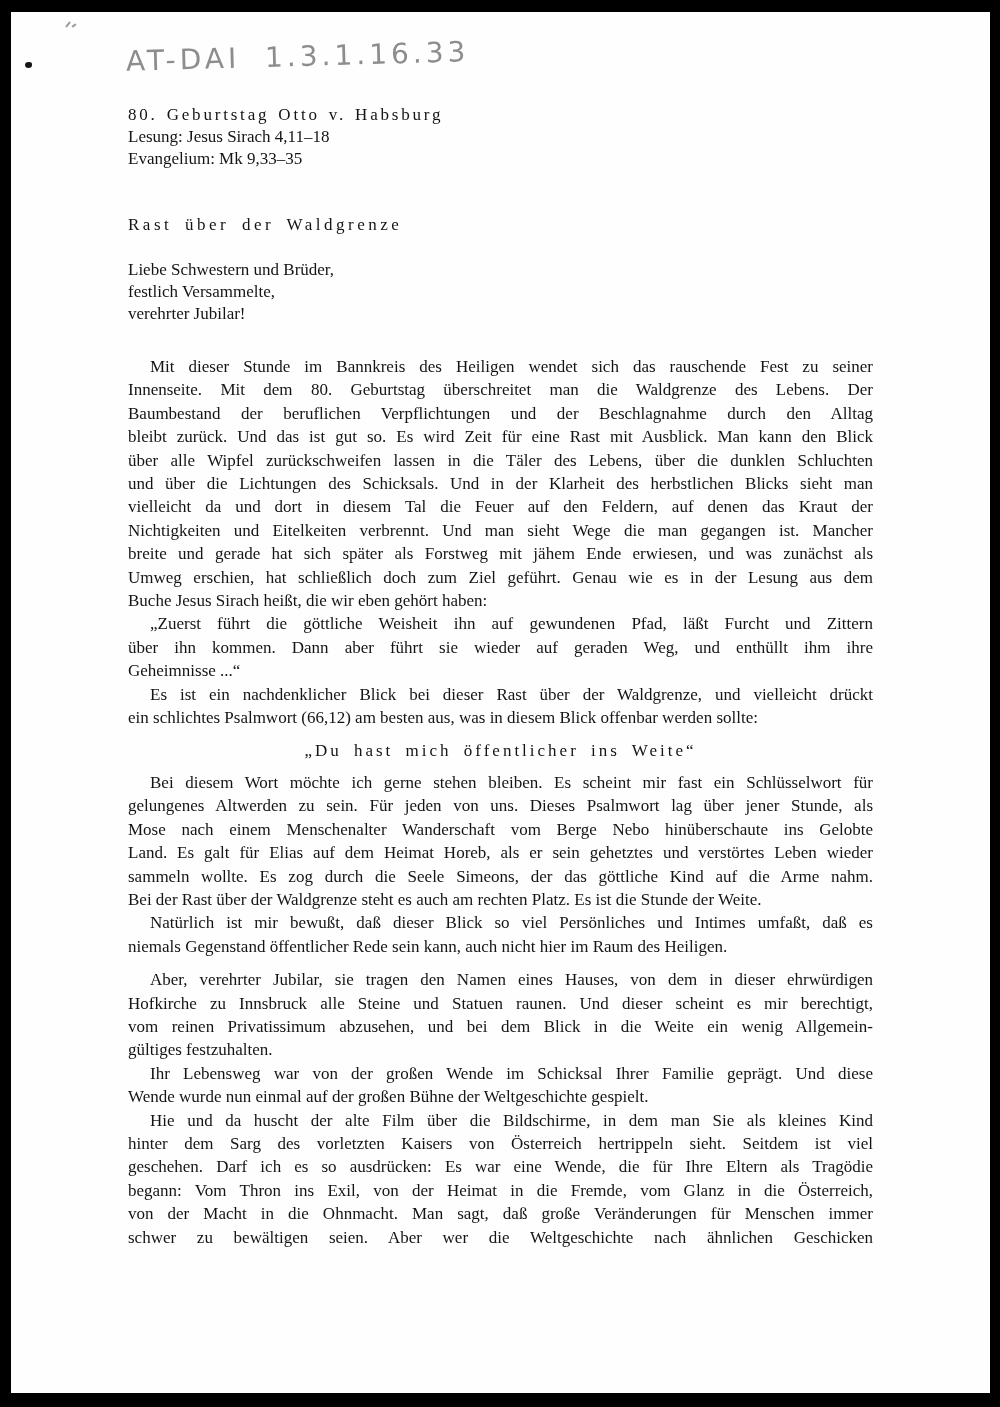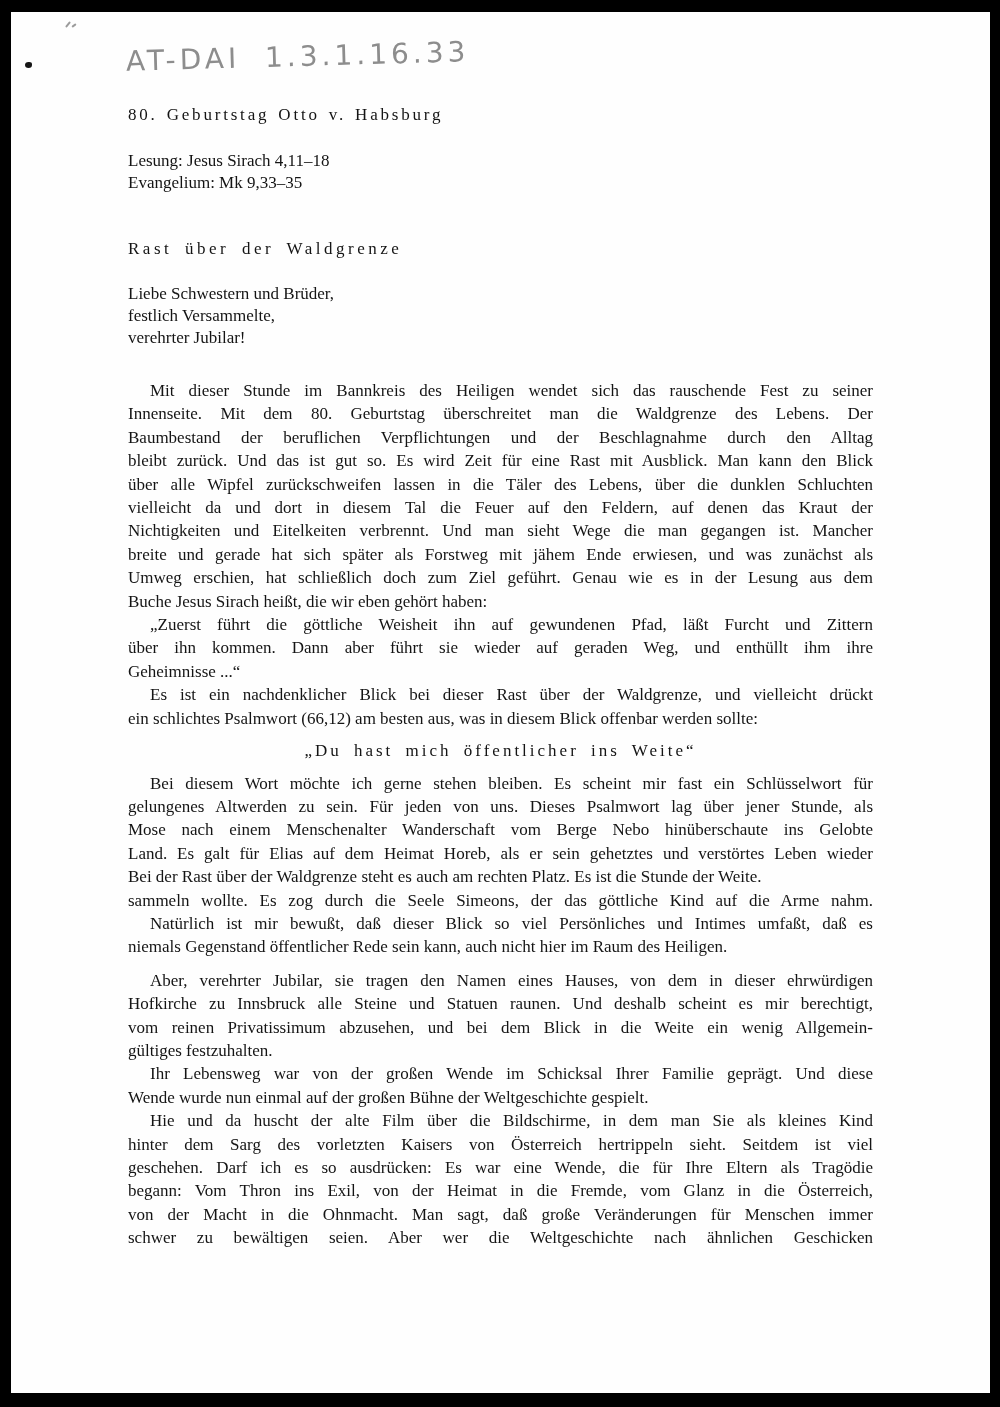--- a/index.html
+++ b/index.html
@@ -38,21 +38,21 @@
     font-weight: 400;
   }
   .content {
     position: absolute; left: 117px; top: 0;
     width: 745px;
     padding-top: 92px;
     font-size: 17px;
   }
   .header-block div { line-height: 22px; }
   .h-title { letter-spacing: 2.8px; word-spacing: 2px; }
-  .readings { margin-top: 24px; }
+  .readings { }
   .readings div { line-height: 22px; }
   .sermon-title {
     margin-top: 44px; line-height: 22px;
     letter-spacing: 3.5px; word-spacing: 5px;
   }
   .salutation { margin-top: 23px; }
   .salutation div { line-height: 22px; }
   .body-text { margin-top: 30px; line-height: 23.4px; }
   .para { margin: 0; }
   .para.gap { margin-top: 10px; }
@@ -94,20 +94,21 @@
       <div>verehrter Jubilar!</div>
     </div>
 
     <div class="body-text">
         <div class="para">
           <div class="jline first">Mit dieser Stunde im Bannkreis des Heiligen wendet sich das rauschende Fest zu seiner</div>
           <div class="jline">Innenseite. Mit dem 80. Geburtstag überschreitet man die Waldgrenze des Lebens. Der</div>
           <div class="jline">Baumbestand der beruflichen Verpflichtungen und der Beschlagnahme durch den Alltag</div>
           <div class="jline">bleibt zurück. Und das ist gut so. Es wird Zeit für eine Rast mit Ausblick. Man kann den Blick</div>
           <div class="jline">über alle Wipfel zurückschweifen lassen in die Täler des Lebens, über die dunklen Schluchten</div>
+          <div class="jline">und über die Lichtungen des Schicksals. Und in der Klarheit des herbstlichen Blicks sieht man</div>
           <div class="jline">vielleicht da und dort in diesem Tal die Feuer auf den Feldern, auf denen das Kraut der</div>
           <div class="jline">Nichtigkeiten und Eitelkeiten verbrennt. Und man sieht Wege die man gegangen ist. Mancher</div>
           <div class="jline">breite und gerade hat sich später als Forstweg mit jähem Ende erwiesen, und was zunächst als</div>
           <div class="jline">Umweg erschien, hat schließlich doch zum Ziel geführt. Genau wie es in der Lesung aus dem</div>
           <div class="jline last">Buche Jesus Sirach heißt, die wir eben gehört haben:</div>
         </div>
         <div class="para">
           <div class="jline first">„Zuerst führt die göttliche Weisheit ihn auf gewundenen Pfad, läßt Furcht und Zittern</div>
           <div class="jline">über ihn kommen. Dann aber führt sie wieder auf geraden Weg, und enthüllt ihm ihre</div>
           <div class="jline last">Geheimnisse ...“</div>
@@ -115,30 +116,30 @@
         <div class="para">
           <div class="jline first">Es ist ein nachdenklicher Blick bei dieser Rast über der Waldgrenze, und vielleicht drückt</div>
           <div class="jline last">ein schlichtes Psalmwort (66,12) am besten aus, was in diesem Blick offenbar werden sollte:</div>
         </div>
         <div class="quote-center">„Du hast mich öffentlicher ins Weite“</div>
         <div class="para">
           <div class="jline first">Bei diesem Wort möchte ich gerne stehen bleiben. Es scheint mir fast ein Schlüsselwort für</div>
           <div class="jline">gelungenes Altwerden zu sein. Für jeden von uns. Dieses Psalmwort lag über jener Stunde, als</div>
           <div class="jline">Mose nach einem Menschenalter Wanderschaft vom Berge Nebo hinüberschaute ins Gelobte</div>
           <div class="jline">Land. Es galt für Elias auf dem Heimat Horeb, als er sein gehetztes und verstörtes Leben wieder</div>
+          <div class="jline">sammeln wollte. Es zog durch die Seele Simeons, der das göttliche Kind auf die Arme nahm.</div>
           <div class="jline last">Bei der Rast über der Waldgrenze steht es auch am rechten Platz. Es ist die Stunde der Weite.</div>
-          <div class="jline">sammeln wollte. Es zog durch die Seele Simeons, der das göttliche Kind auf die Arme nahm.</div>
         </div>
         <div class="para">
           <div class="jline first">Natürlich ist mir bewußt, daß dieser Blick so viel Persönliches und Intimes umfaßt, daß es</div>
           <div class="jline last">niemals Gegenstand öffentlicher Rede sein kann, auch nicht hier im Raum des Heiligen.</div>
         </div>
         <div class="para gap">
           <div class="jline first">Aber, verehrter Jubilar, sie tragen den Namen eines Hauses, von dem in dieser ehrwürdigen</div>
-          <div class="jline">Hofkirche zu Innsbruck alle Steine und Statuen raunen. Und deshalb scheint es mir berechtigt,</div>
+          <div class="jline">Hofkirche zu Innsbruck alle Steine und Statuen raunen. Und dieser scheint es mir berechtigt,</div>
           <div class="jline">vom reinen Privatissimum abzusehen, und bei dem Blick in die Weite ein wenig Allgemein-</div>
           <div class="jline last">gültiges festzuhalten.</div>
         </div>
         <div class="para">
           <div class="jline first">Ihr Lebensweg war von der großen Wende im Schicksal Ihrer Familie geprägt. Und diese</div>
           <div class="jline last">Wende wurde nun einmal auf der großen Bühne der Weltgeschichte gespielt.</div>
         </div>
         <div class="para">
           <div class="jline first">Hie und da huscht der alte Film über die Bildschirme, in dem man Sie als kleines Kind</div>
           <div class="jline">hinter dem Sarg des vorletzten Kaisers von Österreich hertrippeln sieht. Seitdem ist viel</div>

